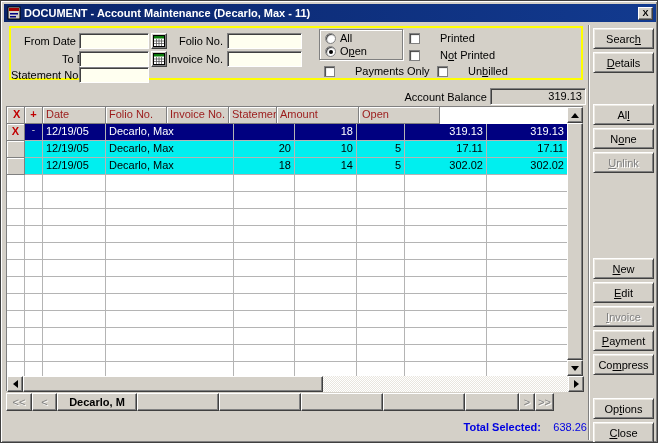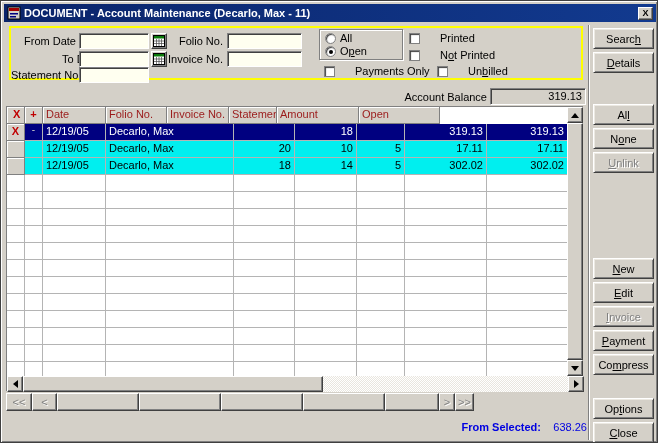--- a/index.html
+++ b/index.html
@@ -391,30 +391,31 @@
       <div class="htrack dither"></div>
       <div class="sbtn">
           <span class="arr right"></span>
         </div>
     </div>
   </div>
 
   <div class="tabs">
     <div class="tab navb" style="width:26px;">&lt;&lt;</div>
     <div class="tab navb" style="width:25px;">&lt;</div>
+    <div class="tab active" style="width:80px;">Decarlo, M</div>
     <div class="tab" style="width:82px;"></div>
     <div class="tab" style="width:82px;"></div>
     <div class="tab" style="width:82px;"></div>
     <div class="tab" style="width:82px;"></div>
     <div class="tab" style="width:54px;"></div>
     <div class="tab navb" style="width:16px;">&gt;</div>
     <div class="tab navb" style="width:19px;">&gt;&gt;</div>
   </div>
 
-  <div class="total-label">From Selected:</div>
+  <div class="total-label">Total Selected:</div>
   <div class="total-value">638.26</div>
 
   <div class="rp-divider"></div>
   <div class="btn side-btn" style="top:27px;">Searc<u>h</u></div>
   <div class="btn side-btn" style="top:51px;"><u>D</u>etails</div>
   <div class="btn side-btn" style="top:103px;">Al<u>l</u></div>
   <div class="btn side-btn" style="top:127px;">N<u>o</u>ne</div>
   <div class="btn side-btn disabled" style="top:151px;"><u>U</u>nlink</div>
   <div class="btn side-btn" style="top:257px;"><u>N</u>ew</div>
   <div class="btn side-btn" style="top:281px;"><u>E</u>dit</div>

